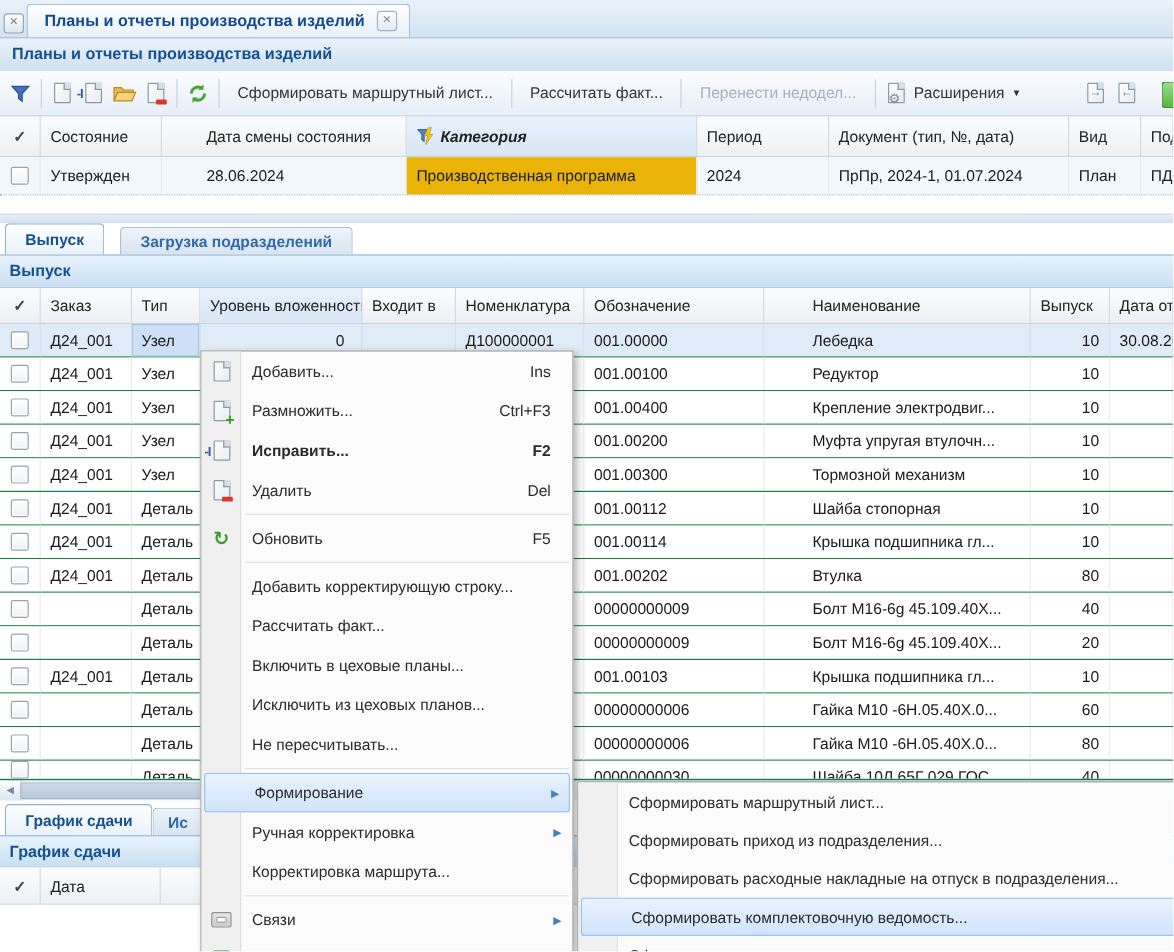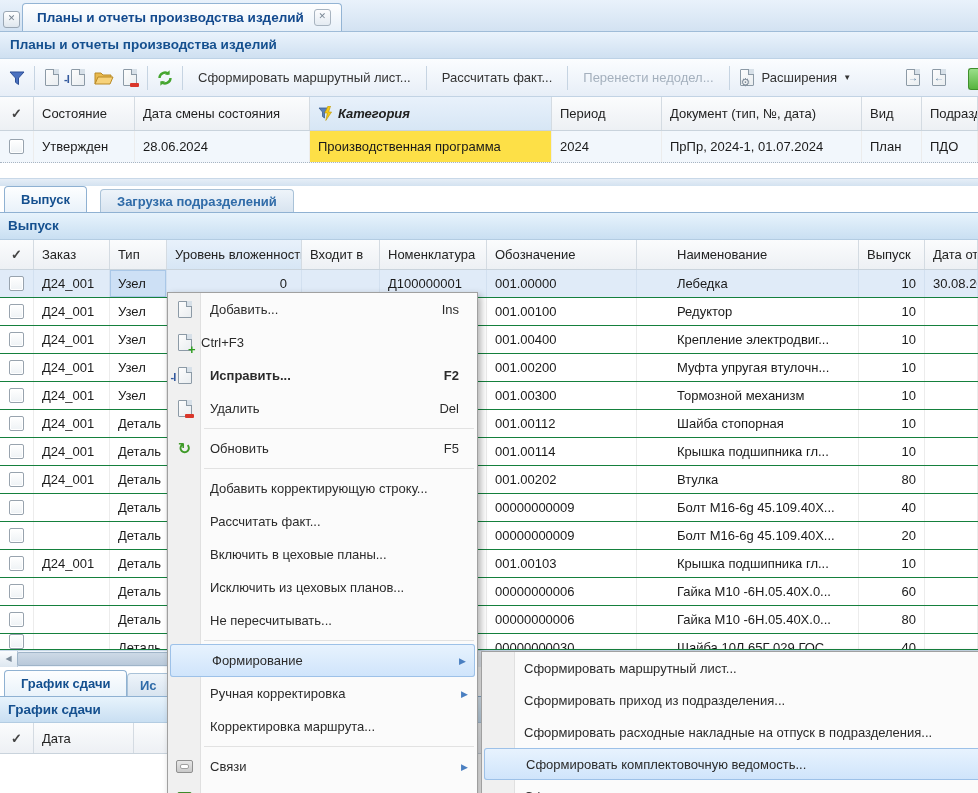--- a/index.html
+++ b/index.html
@@ -27,22 +27,22 @@
   .gh.sorted{background:linear-gradient(#e8f1fb,#d7e6f5);}
   .gc{border-right:1px solid #ececec;padding:0 8px;font-size:13px;color:#1a1a1a;white-space:nowrap;overflow:hidden;box-sizing:border-box;flex:none;}
   .chkcell{display:flex;align-items:center;justify-content:center;padding:0;}
   .checkbox{display:inline-block;width:13px;height:13px;border:1px solid #98a3ae;background:linear-gradient(#ffffff,#eef2f5);border-radius:2px;box-shadow:inset 0 0 0 1px #fff;}
   .checkmark{color:#444;font-weight:bold;font-size:13px;}
   .num{text-align:right;}
   
   .plans .gh{height:33px;}
   .plansrow{display:flex;background:#f2f7fc;border-bottom:1px dotted #a8b4c2;}
   .plansrow .gc{line-height:31px;height:31px;}
-  .p-chk{width:34px;} .p-state{width:101px;} .p-sdate{width:175px;} .p-cat{width:242px;} .p-period{width:110px;} .p-doc{width:200px;} .p-kind{width:60px;} .p-div{flex:1 !important;}
-  .cat-cell{background:#fde047;}
+  .p-chk{width:34px;} .p-state{width:101px;} .p-sdate{width:175px;margin-left:29px;} .p-cat{width:242px;} .p-period{width:110px;} .p-doc{width:200px;} .p-kind{width:60px;} .p-div{flex:1 !important;}
+  .cat-cell{background:#eab308;}
   .cat-hdr-label{font-weight:bold;font-style:italic;}
   .plans-filler{height:15px;background:#fff;}
   .band{height:8px;background:linear-gradient(#e6eef7,#d3e2f0);border-top:1px solid #c8d8e8;box-sizing:border-box;}
   
   .tabstrip{height:27px;flex:none;background:#fff;position:relative;border-bottom:1px solid #8fb1d2;box-sizing:border-box;}
   .ptab{position:absolute;bottom:0;height:26px;display:flex;align-items:center;padding:0 16px;font-size:13px;font-weight:bold;border-radius:4px 4px 0 0;box-sizing:border-box;white-space:nowrap;overflow:hidden;}
   .ptab.active{left:4px;background:linear-gradient(#fdfeff,#e9f2fa);border:1px solid #8fb1d2;border-bottom:none;color:#15508f;}
   .ptab.inactive{background:linear-gradient(#eef4fa,#d8e4f0);border:1px solid #a9c2d8;border-bottom:none;color:#2f6ba8;height:23px;}
   
   .section-hdr{height:26px;flex:none;background:linear-gradient(#e7f3fc,#c9dff2);border-bottom:1px solid #b3cce2;color:#15508f;font-weight:bold;font-size:13.5px;line-height:25px;padding-left:8px;}
@@ -447,20 +447,21 @@
         <span class="ic-slot">
           <span class="mi-ic ic-page"></span>
         </span>
         <span class="lbl">Добавить...</span>
         <span class="sc">Ins</span>
       </div>
       <div class="mi">
         <span class="ic-slot">
           <span class="mi-ic ic-page ic-page-plus"></span>
         </span>
+        <span class="lbl">Размножить...</span>
         <span class="sc">Ctrl+F3</span>
       </div>
       <div class="mi bold">
         <span class="ic-slot">
           <span class="mi-ic ic-page ic-page-edit"></span>
         </span>
         <span class="lbl">Исправить...</span>
         <span class="sc">F2</span>
       </div>
       <div class="mi">

